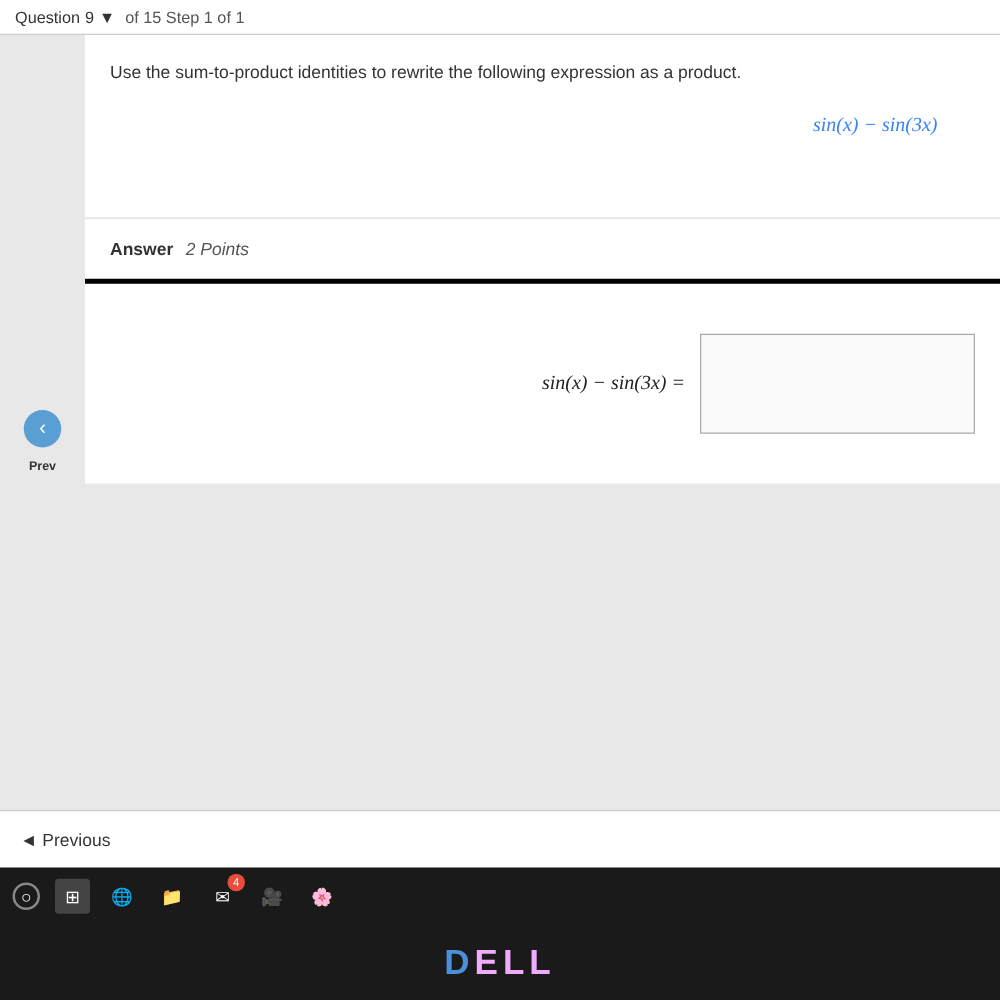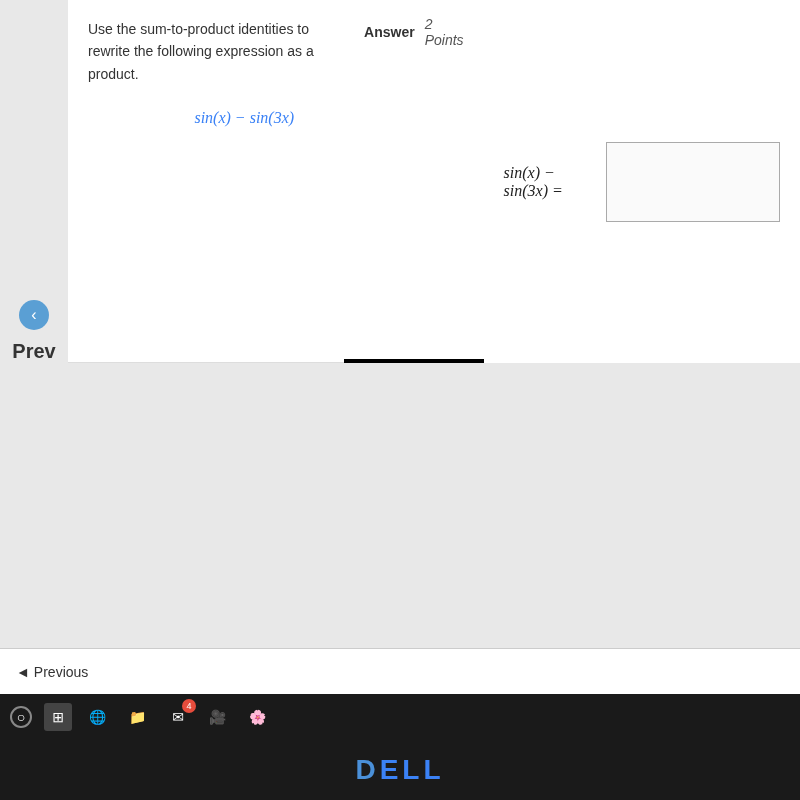--- a/index.html
+++ b/index.html
@@ -87,33 +87,33 @@
       border-radius: 50%;
       display: flex;
       align-items: center;
       justify-content: center;
       cursor: pointer;
       color: #fff;
       font-size: 16px;
     }
 
     .prev-label {
-      font-size: 20px;
+      font-size: 10px;
       font-weight: bold;
       color: #333;
       cursor: pointer;
     }
 
     
     .question-panel {
       flex: 1;
       background: #fff;
       margin: 0;
       display: flex;
-      flex-direction: row;
+      flex-direction: column;
     }
 
     .question-instruction {
       padding: 18px 20px 60px 20px;
       font-size: 14px;
       color: #333;
       border-bottom: 1px solid #ddd;
       line-height: 1.6;
     }
 
@@ -259,34 +259,44 @@
     }
 
     .dell-logo {
       color: #fff;
       font-size: 28px;
       font-weight: bold;
       letter-spacing: 4px;
     }
 
     .dell-logo span {
-      color: #3b82f6;
+      color: #f0abfc;
     }
 
     
     .math {
       font-style: italic;
       font-family: "Times New Roman", Times, serif;
     }
   </style>
 </head>
 <body>
 
 <div class="main-container">
 
+  <div class="header-bar">
+    <div class="question-selector">
+      <span class="question-label">Question</span>
+      <span class="question-label">9</span>
+      <button class="question-dropdown">
+        <span>▼</span>
+      </button>
+    </div>
+    <span class="step-label">of 15 Step 1 of 1</span>
+  </div>
 
   <div class="content-area">
 
     <div class="left-sidebar">
       <div class="nav-arrow">
         <span>‹</span>
       </div>
       <span class="prev-label">Prev</span>
     </div>
 

